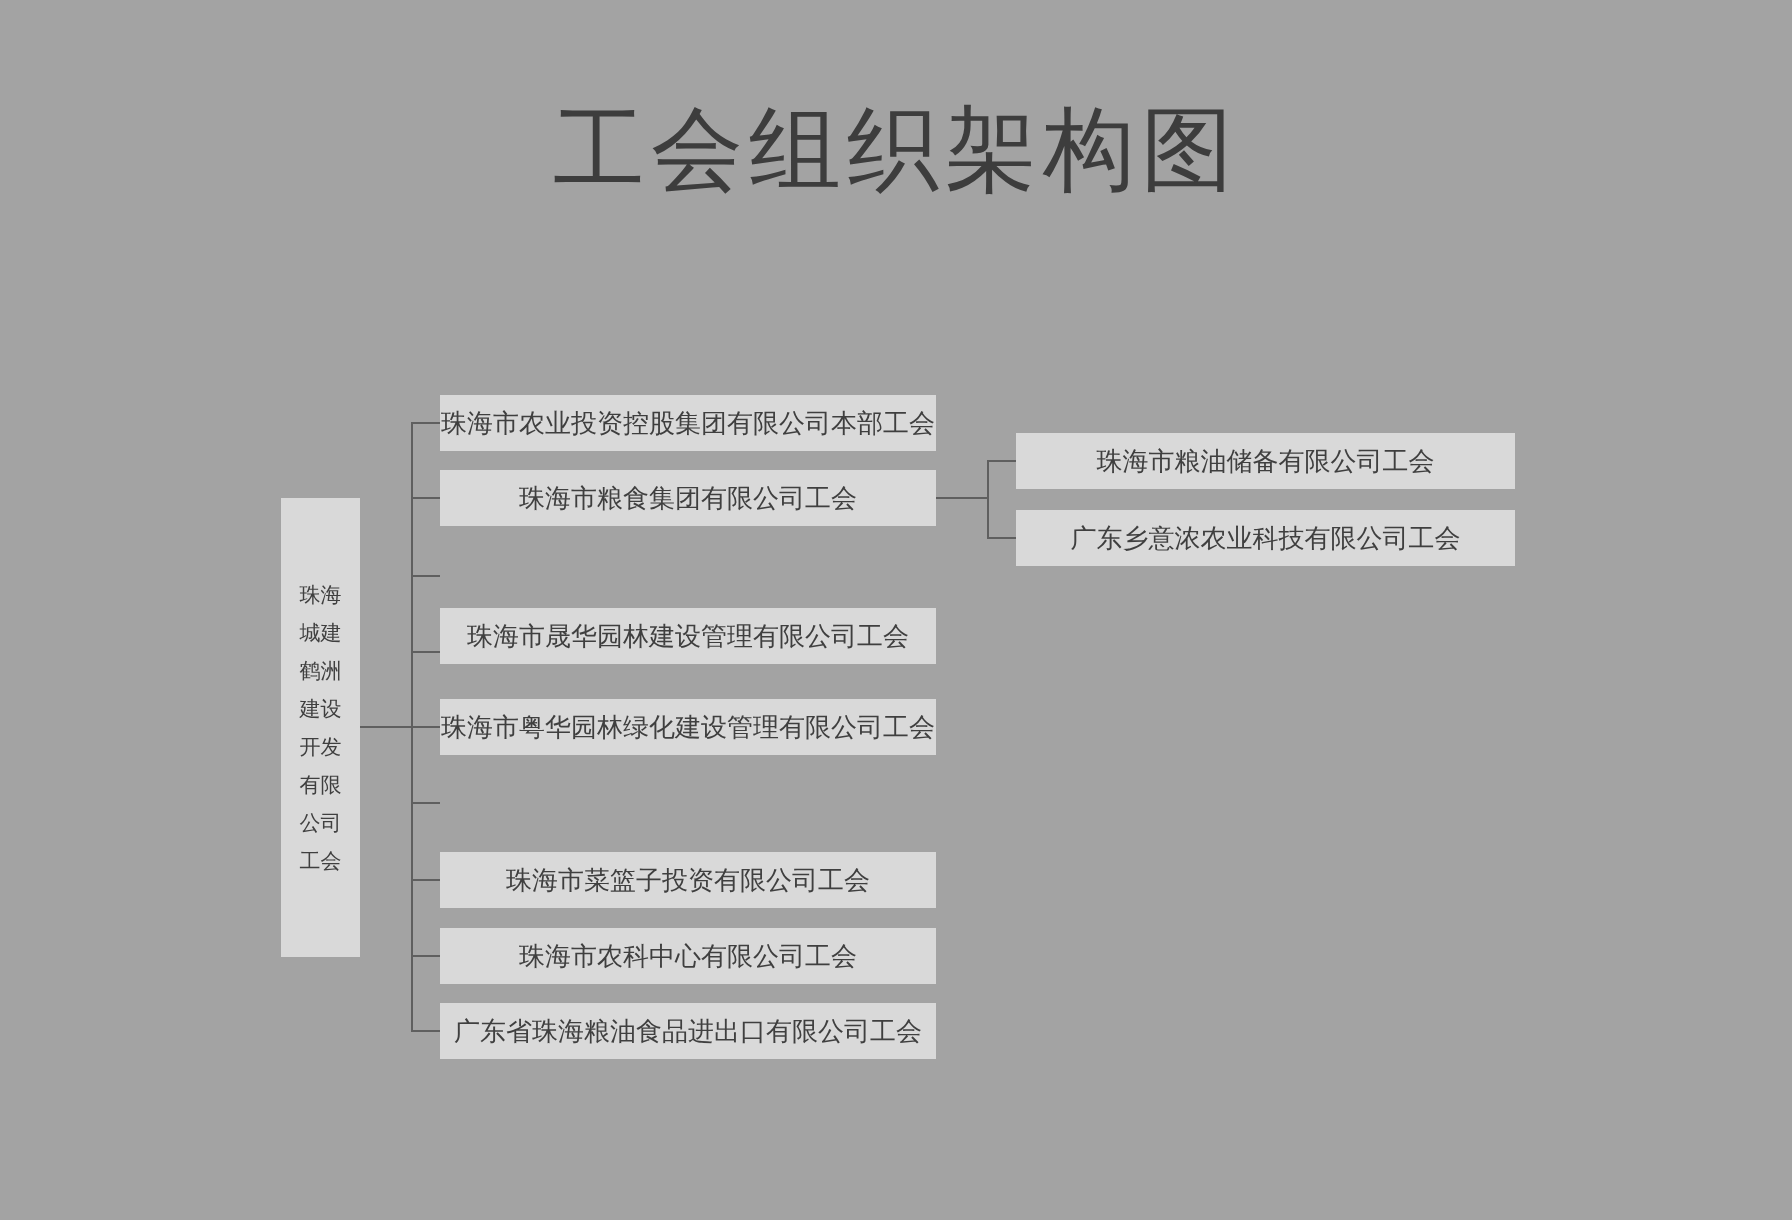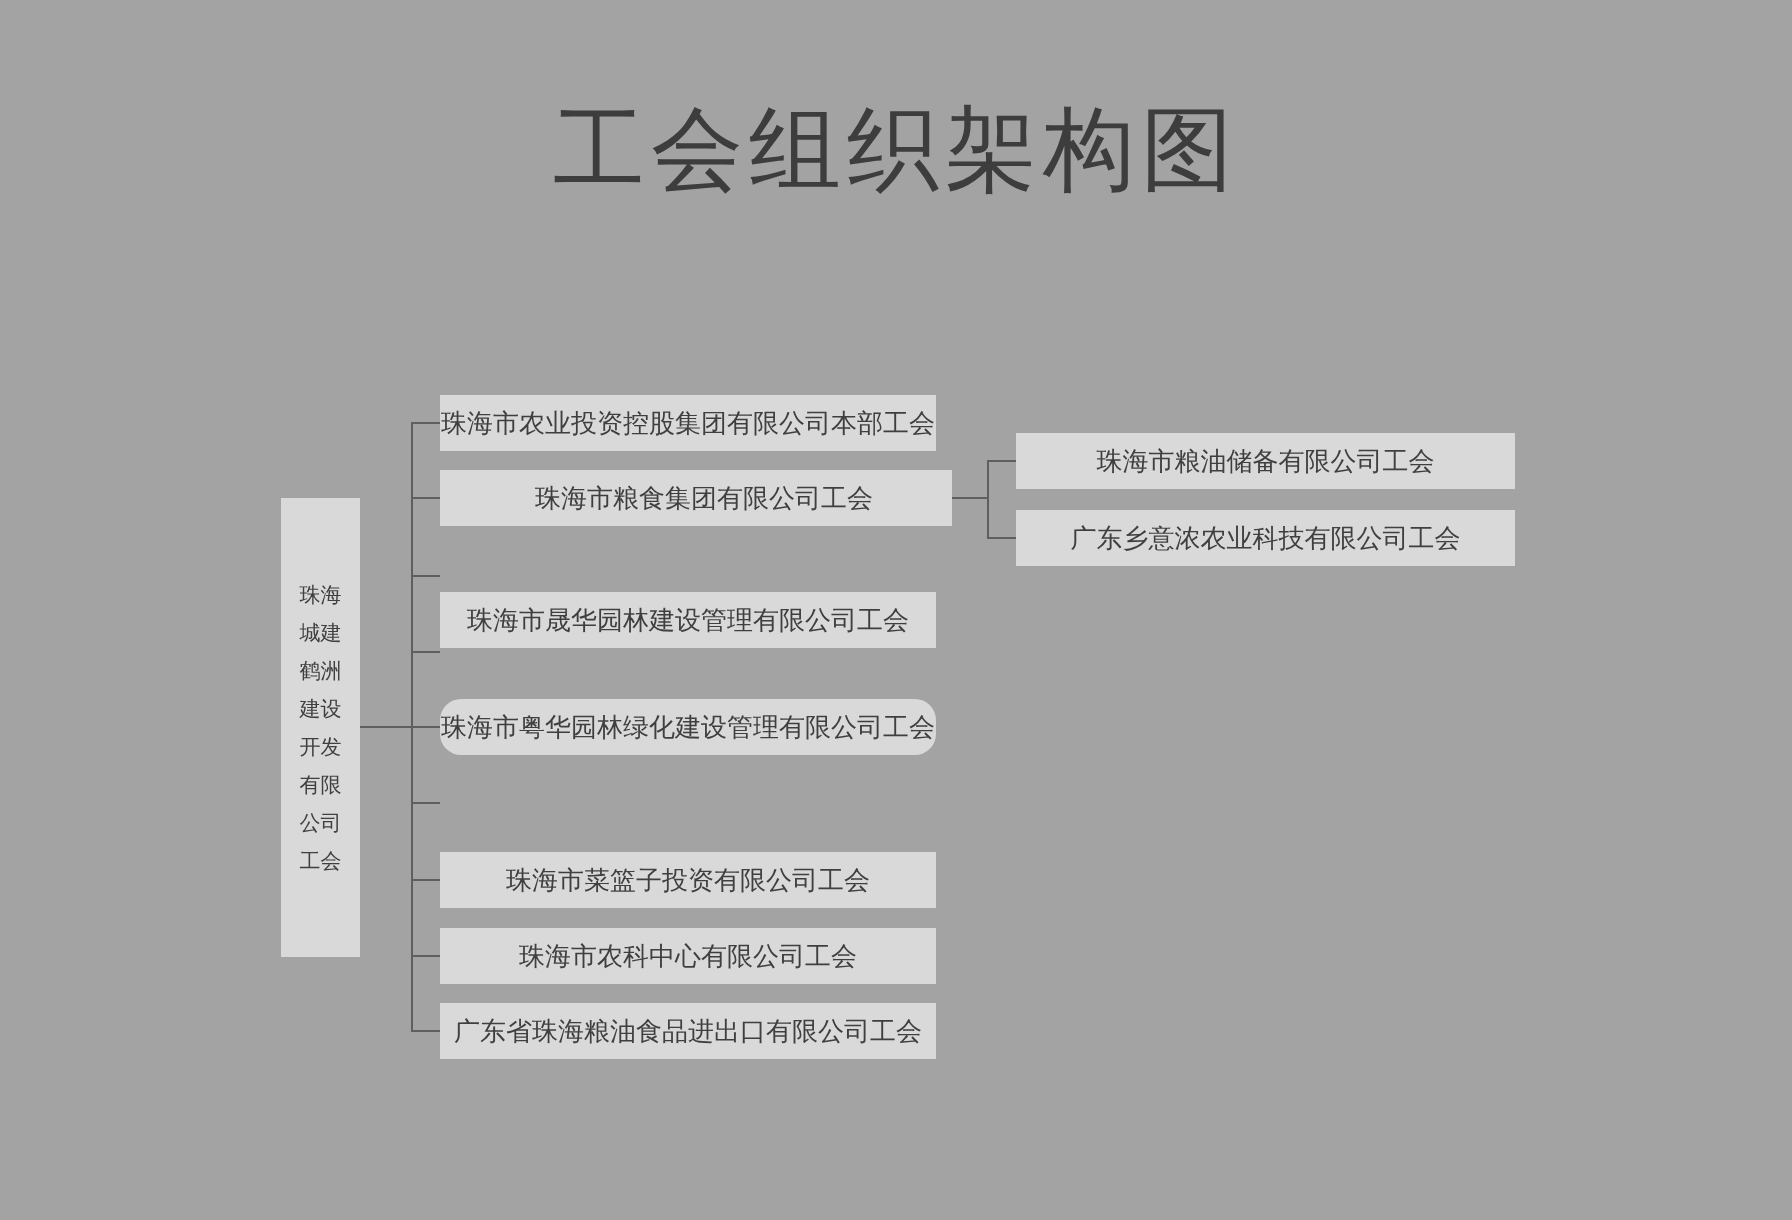--- a/index.html
+++ b/index.html
@@ -50,22 +50,22 @@
     width: 496px;
     height: 56px;
     font-size: 26px;
   }
   .node-right {
     left: 1016px;
     width: 499px;
     height: 56px;
     font-size: 26px;
   }
-  .t0 { top: 395px; } .t1 { top: 470px; padding-left: 16px; } .t2 { top: 548px; }
-  .t3 { top: 592px; } .t4 { top: 699px; border-radius: 21px; } .t5 { top: 775px; }
+  .t0 { top: 395px; } .t1 { top: 470px; } .t2 { top: 548px; }
+  .t3 { top: 608px; } .t4 { top: 699px; } .t5 { top: 775px; }
   .t6 { top: 852px; } .t7 { top: 928px; } .t8 { top: 1003px; }
   .r0 { top: 433px; } .r1 { top: 510px; }
   .line {
     position: absolute;
     background: #5f5f5f;
   }
   .trunk        { left: 411px; top: 422px; width: 2px;  height: 610px; }
   .root-link    { left: 360px; top: 726px; width: 51px; height: 2px; }
   .stub         { left: 411px; width: 29px; height: 2px; }
   .s0 { top: 422px; } .s1 { top: 497px; } .s2 { top: 575px; }

